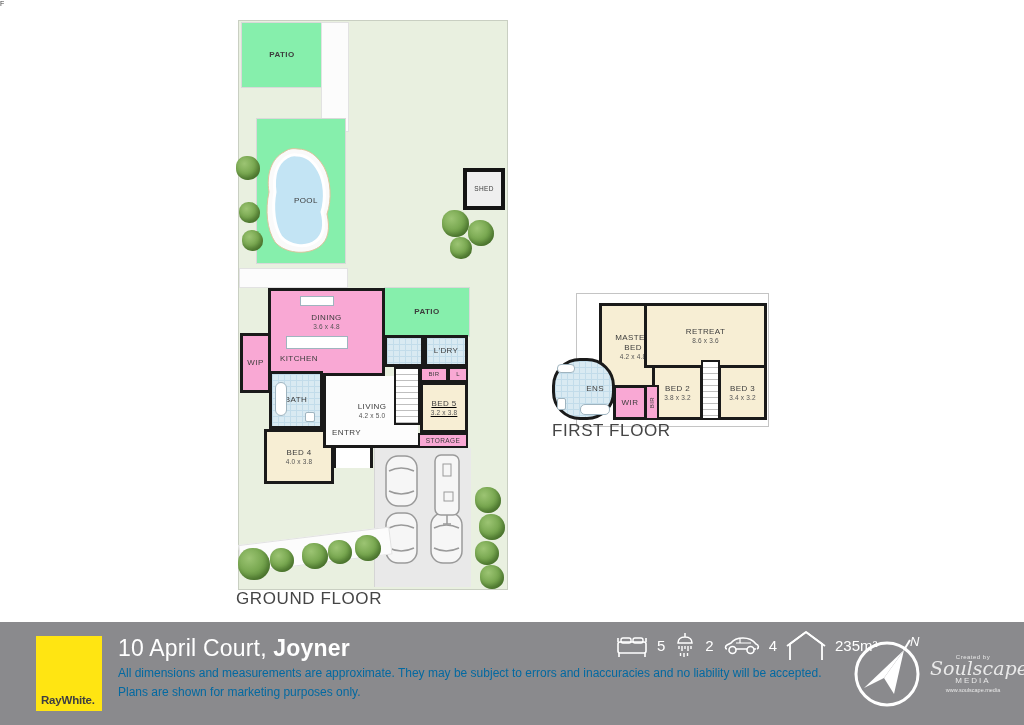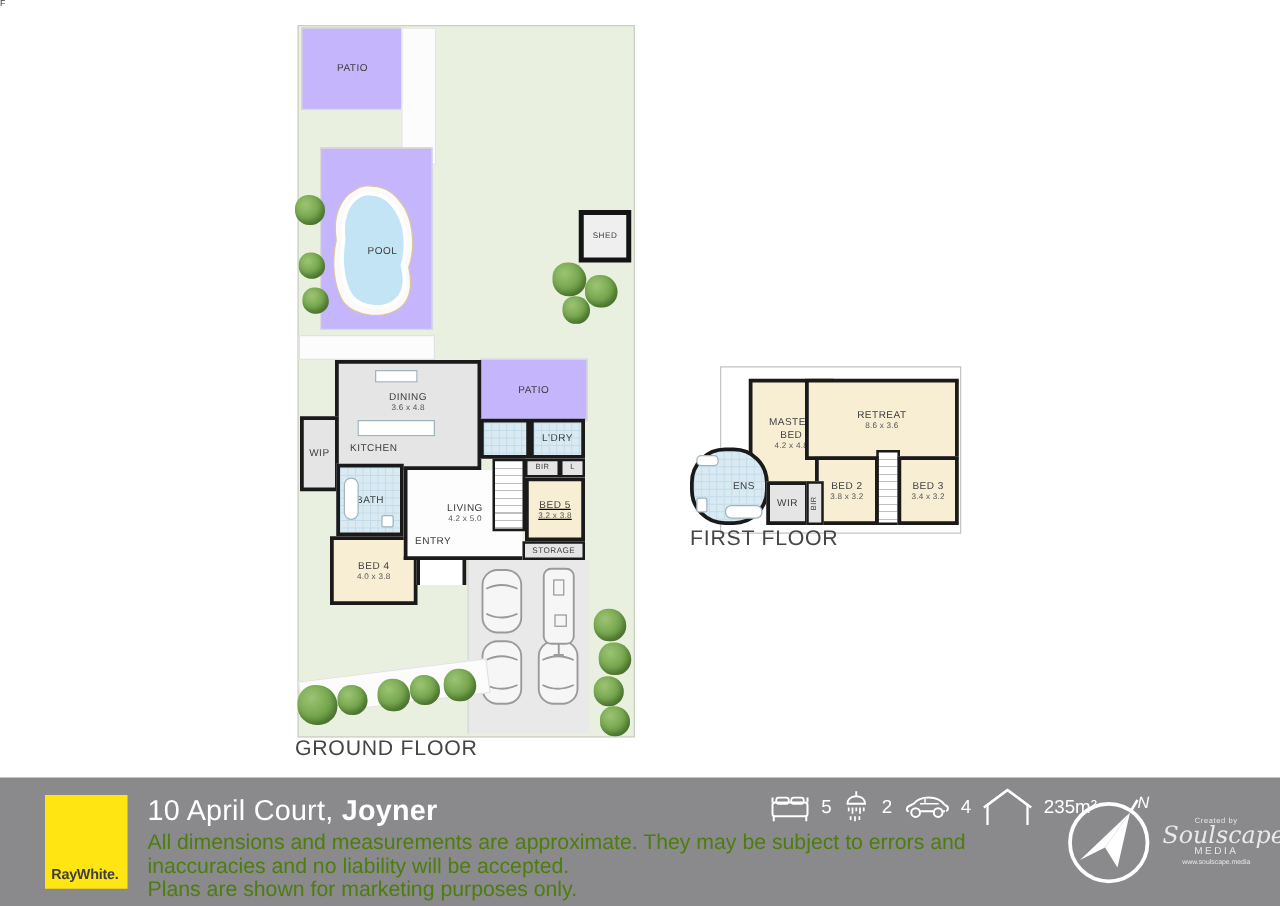--- a/index.html
+++ b/index.html
@@ -1,22 +1,22 @@
 <!DOCTYPE html>
 <html><head>
 <meta charset="utf-8">
 <style>
   html,body{margin:0;padding:0;background:#fff;}
   .canvas{position:relative;width:1024px;height:725px;background:#ffffff;overflow:hidden;
           font-family:"Liberation Sans", sans-serif;}
   .abs{position:absolute;}
   
   .site{background:#e9f0e0;border:1px solid #c9cfc2;}
-  .paved{background:#c4b5fd;border:1px solid #d9d9d9;}
-  .room{border:3px solid #1a1a1a;background:#e5e5e5;box-sizing:border-box;
+  .paved{background:#86efac;border:1px solid #d9d9d9;font-weight:bold;}
+  .room{border:3px solid #1a1a1a;background:#f9a8d4;box-sizing:border-box;
         display:flex;flex-direction:column;align-items:center;justify-content:center;}
   .room.cream{background:#f7eed4;}
   .room.wet{background:#d9eaf2;
     background-image:linear-gradient(#c2dcea 1px,transparent 1px),
                      linear-gradient(90deg,#c2dcea 1px,transparent 1px);
     background-size:6px 6px;}
   .room.thin{border-width:2px;}
   .rlabel{font-size:8px;color:#3c3c3c;letter-spacing:.4px;text-align:center;line-height:1.15;}
   .rdims{font-size:6.5px;color:#555;letter-spacing:.2px;margin-top:1px;}
   .floor-label{font-size:17px;color:#454545;letter-spacing:.6px;}
@@ -26,21 +26,21 @@
         background:radial-gradient(circle at 35% 32%,#9cc473 0%,#79a851 45%,#5d8c3b 75%,#4f7c31 100%);
         box-shadow:inset -2px -3px 4px rgba(40,70,20,.35);}
   .walk{background:#fcfcfc;border:1px solid #e2e2e2;}
   .fixture{background:#fff;border:1px solid #9fb4bf;box-sizing:border-box;}
   
   .footer{background:#8a8a8d;}
   .brand-box{background:#ffe512;}
   .brand-text{color:#3e3e42;font-weight:bold;font-size:11.5px;letter-spacing:-.2px;}
   .addr{color:#ffffff;font-size:23px;letter-spacing:.2px;}
   .addr b{font-weight:bold;}
-  .disc{color:#4d7c0f;font-size:17px;line-height:19px;}
+  .disc{color:#0369a1;font-size:12px;line-height:19px;}
   .stats{display:flex;align-items:center;gap:9px;color:#fff;font-size:15px;}
   .stats svg{display:block;}
   .credit{color:#e9e9e9;text-align:center;}
   .credit .cby{font-size:6px;letter-spacing:.5px;}
   .credit .sname{font-family:"DejaVu Serif",serif;font-style:italic;font-size:19px;line-height:16px;}
   .credit .smedia{font-size:8px;letter-spacing:2px;}
   .credit .surl{font-size:5.5px;margin-top:2px;}
   .vert{writing-mode:vertical-rl;transform:rotate(180deg);}
 </style>
 </head>

